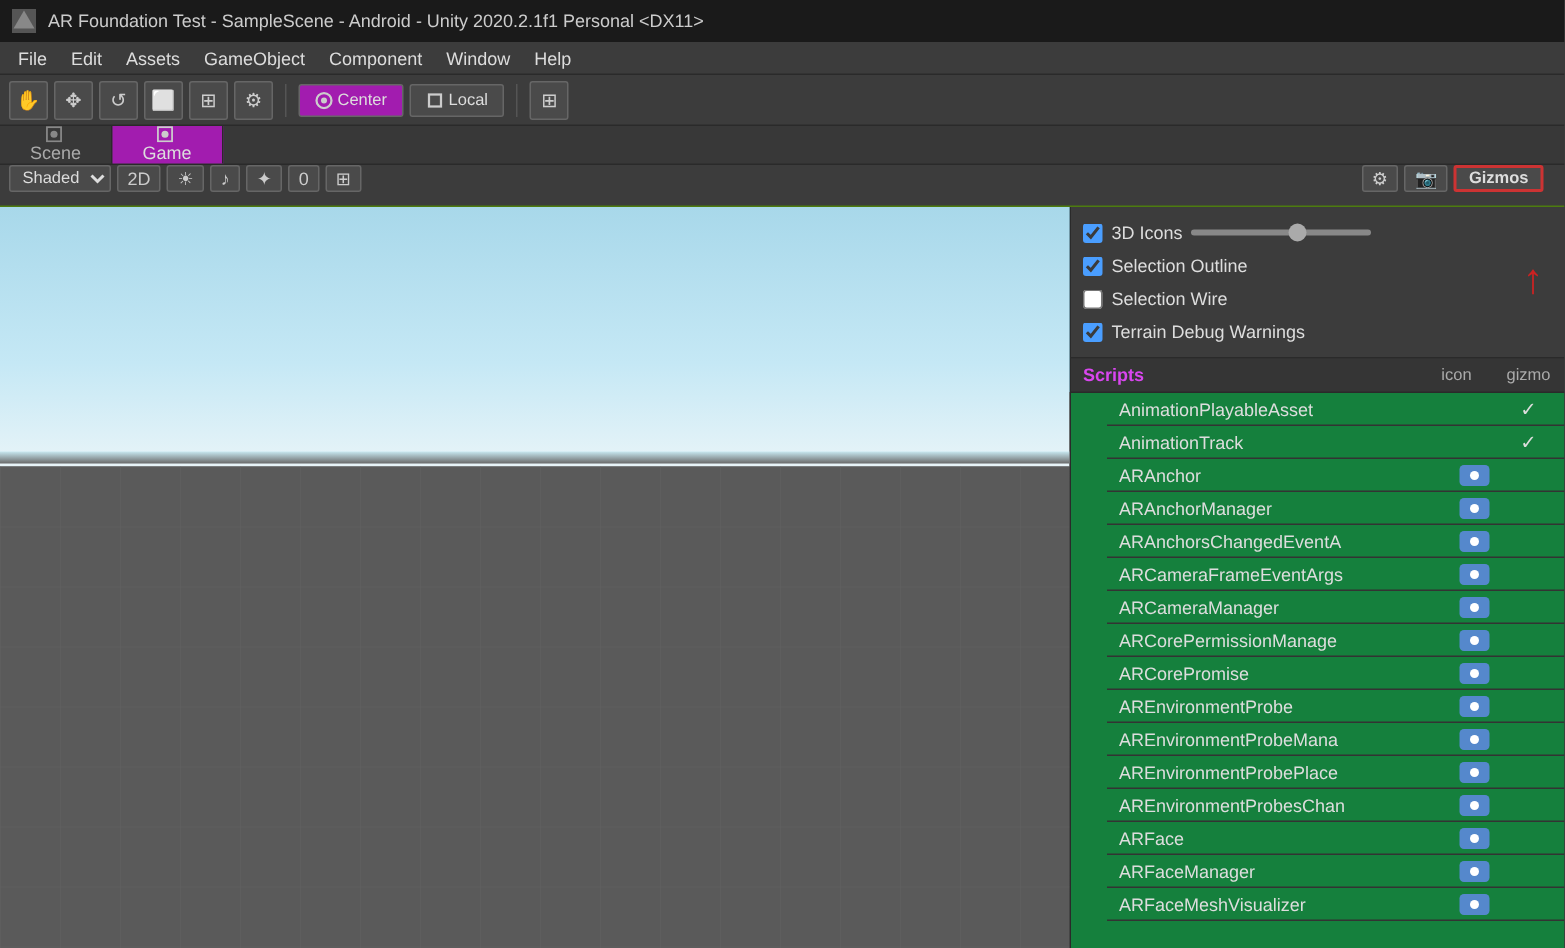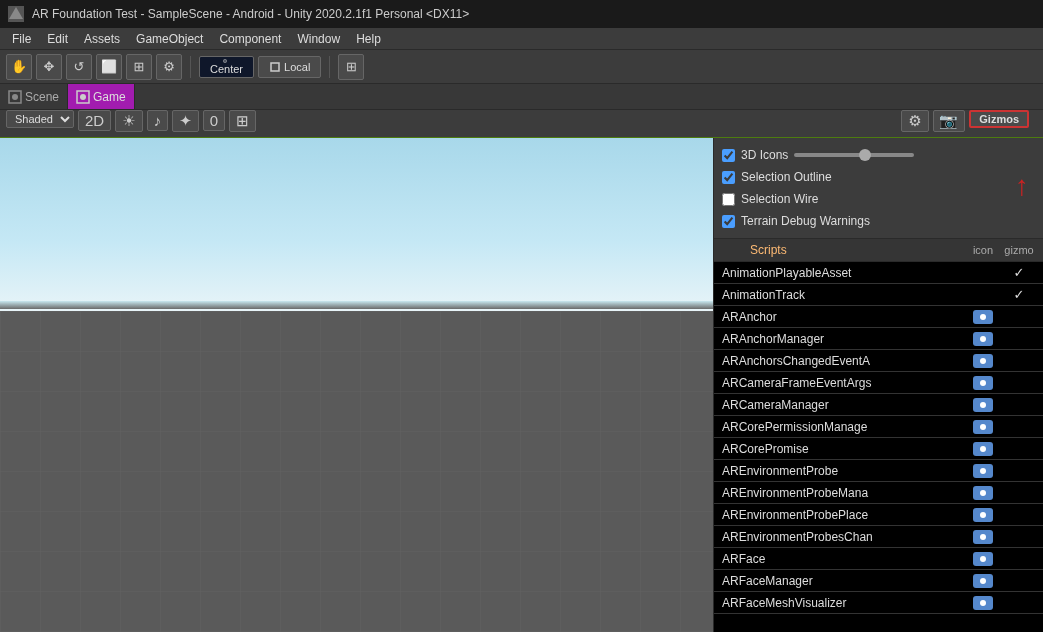--- a/index.html
+++ b/index.html
@@ -66,38 +66,39 @@
       background: #4a4a4a;
       border: 1px solid #666;
       border-radius: 2px;
       padding: 2px 10px;
       height: 22px;
       display: flex; align-items: center;
       cursor: pointer;
       color: #ddd;
       font-size: 11px;
     }
-    .transform-btn.active { background: #0f172a; flex-direction: column; }
+    .transform-btn.active { background: #a21caf; }
 
     
     #tabbar {
       background: #383838;
       height: 26px;
       display: flex;
       align-items: center;
       border-bottom: 1px solid #2a2a2a;
     }
     .tab {
-      padding: 0 8px;
+      padding: 0 20px;
       height: 100%;
       display: flex; align-items: center;
       cursor: pointer;
       font-size: 12px;
       color: #aaa;
       border-right: 1px solid #2a2a2a;
+      flex-direction: column;
     }
     .tab.active { background: #a21caf; color: #ddd; }
     .tab svg { margin-right: 4px; }
 
     
     #scene-toolbar {
       background: #3c3c3c;
       height: 28px;
       display: flex;
       align-items: flex-start;
@@ -113,21 +114,21 @@
       padding: 1px 4px;
       border-radius: 2px;
     }
     .scene-btn {
       background: #4a4a4a;
       border: 1px solid #666;
       border-radius: 2px;
       padding: 1px 6px;
       cursor: pointer;
       color: #ccc;
-      font-size: 15px;
+      font-size: 12px;
     }
     .gizmos-btn {
       background: #4a4a4a;
       border: 2px solid #cc3333;
       border-radius: 2px;
       padding: 1px 8px;
       cursor: pointer;
       color: #ddd;
       font-size: 11px;
       font-weight: bold;
@@ -206,33 +207,34 @@
 
     
     #scripts-header {
       display: flex;
       align-items: center;
       padding: 4px 8px;
       background: #353535;
       border-bottom: 1px solid #2a2a2a;
       justify-content: space-between;
     }
-    .scripts-title { font-size: 12px; color: #fdba74; font-weight: normal; margin-left: 28px; }
+    .scripts-title { font-size: 12px; color: #d946ef; font-weight: bold; }
     .col-headers {
       display: flex;
-      gap: 4px;
+      gap: 16px;
       align-items: center;
     }
     .col-label { font-size: 11px; color: #aaa; width: 32px; text-align: center; }
 
     
     #scripts-list {
       flex: 1;
       overflow-y: auto;
-      background: #000000;
+      background: #15803d;
+      padding-left: 24px;
     }
     #scripts-list::-webkit-scrollbar { width: 10px; }
     #scripts-list::-webkit-scrollbar-track { background: #2a2a2a; }
     #scripts-list::-webkit-scrollbar-thumb { background: #666; }
     .script-row {
       display: flex;
       align-items: center;
       height: 22px;
       padding: 0 8px;
       border-bottom: 1px solid #333;

